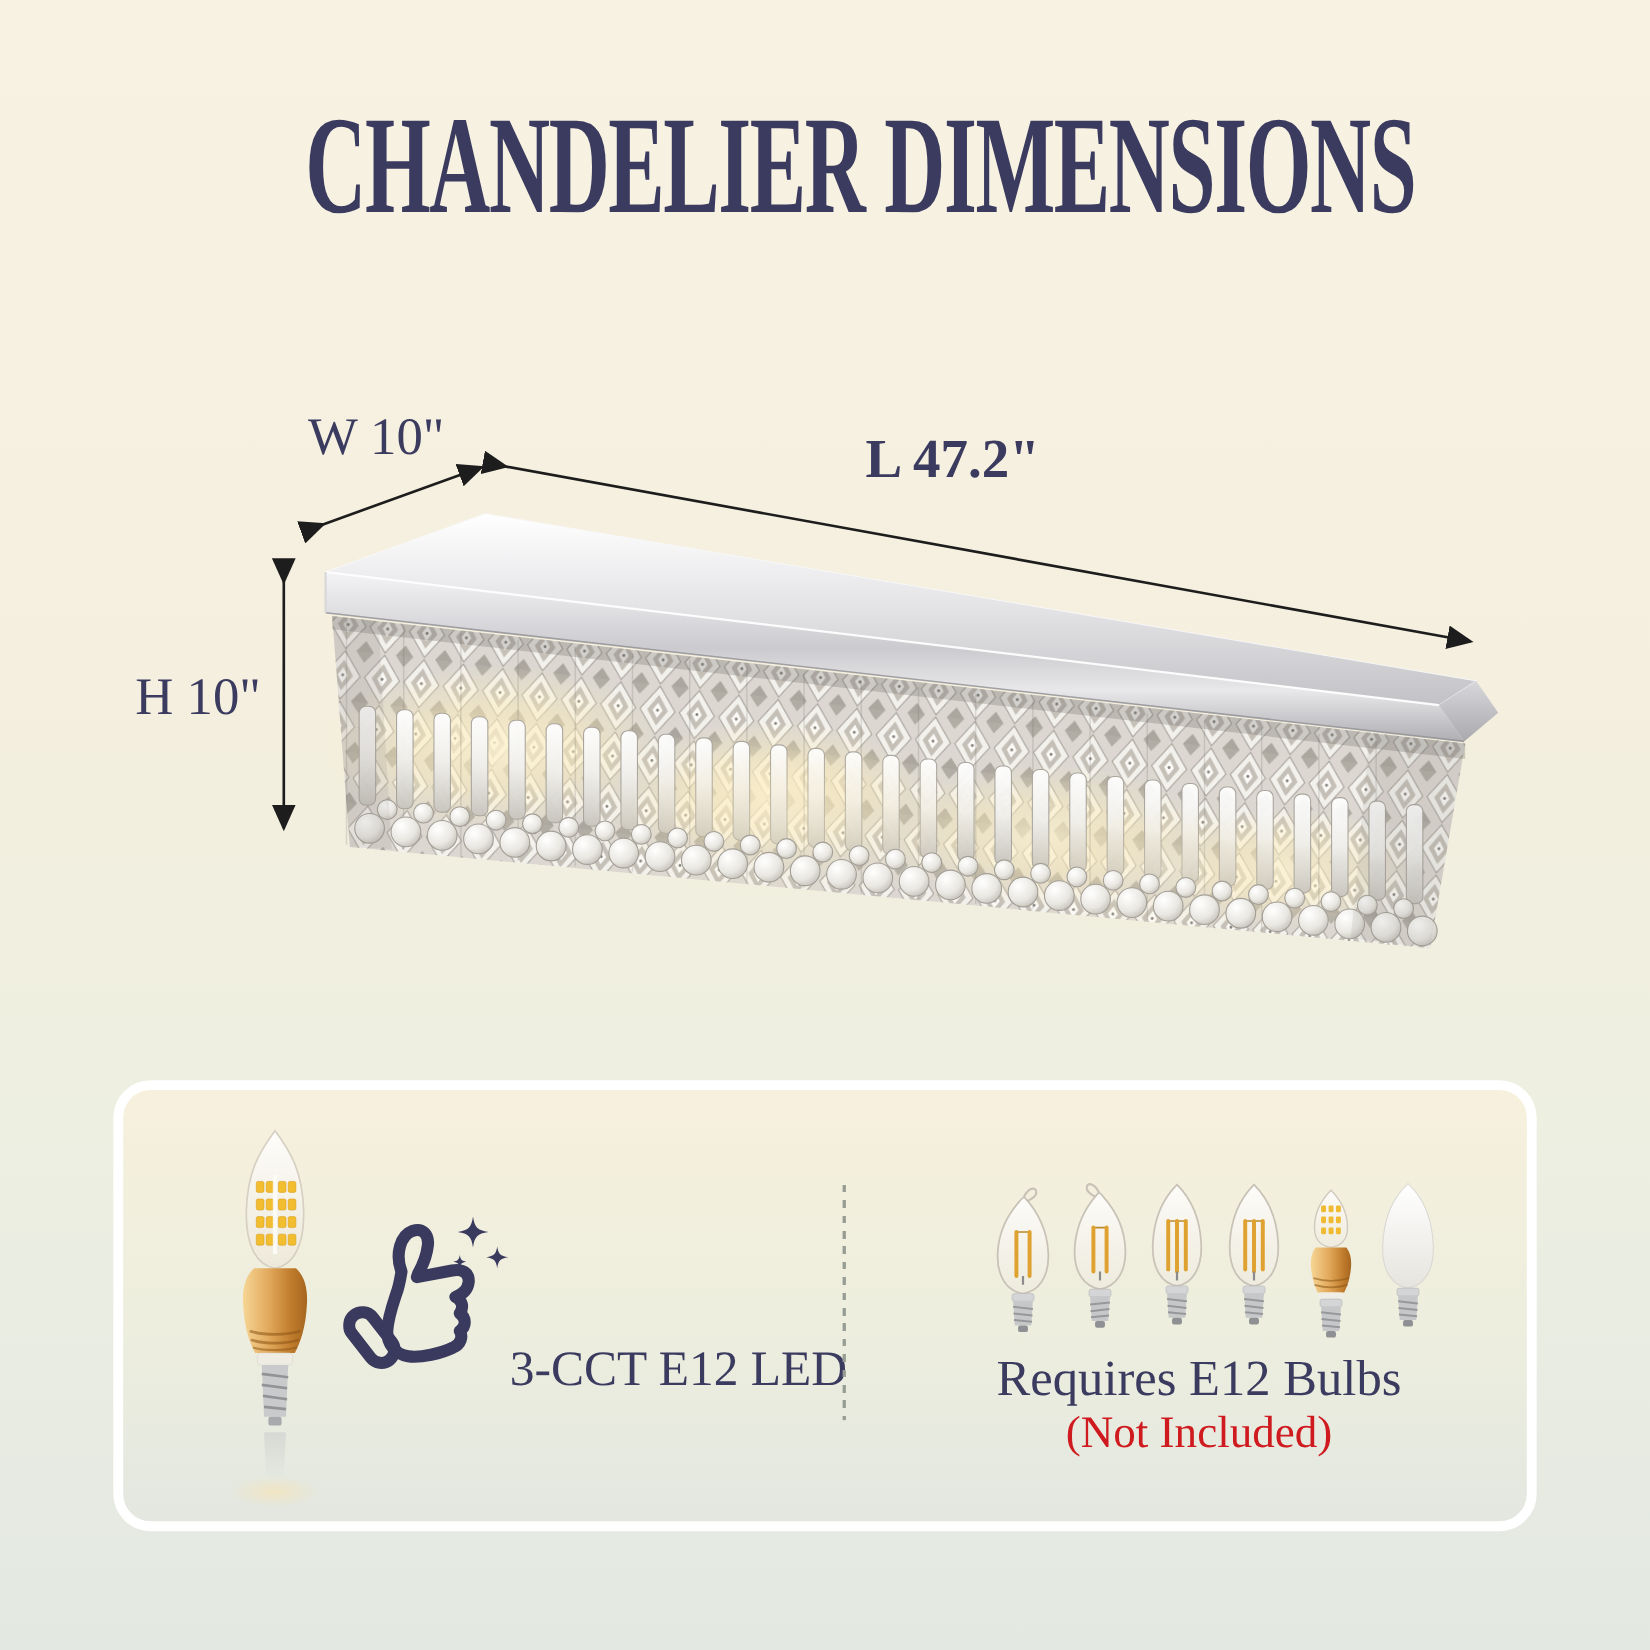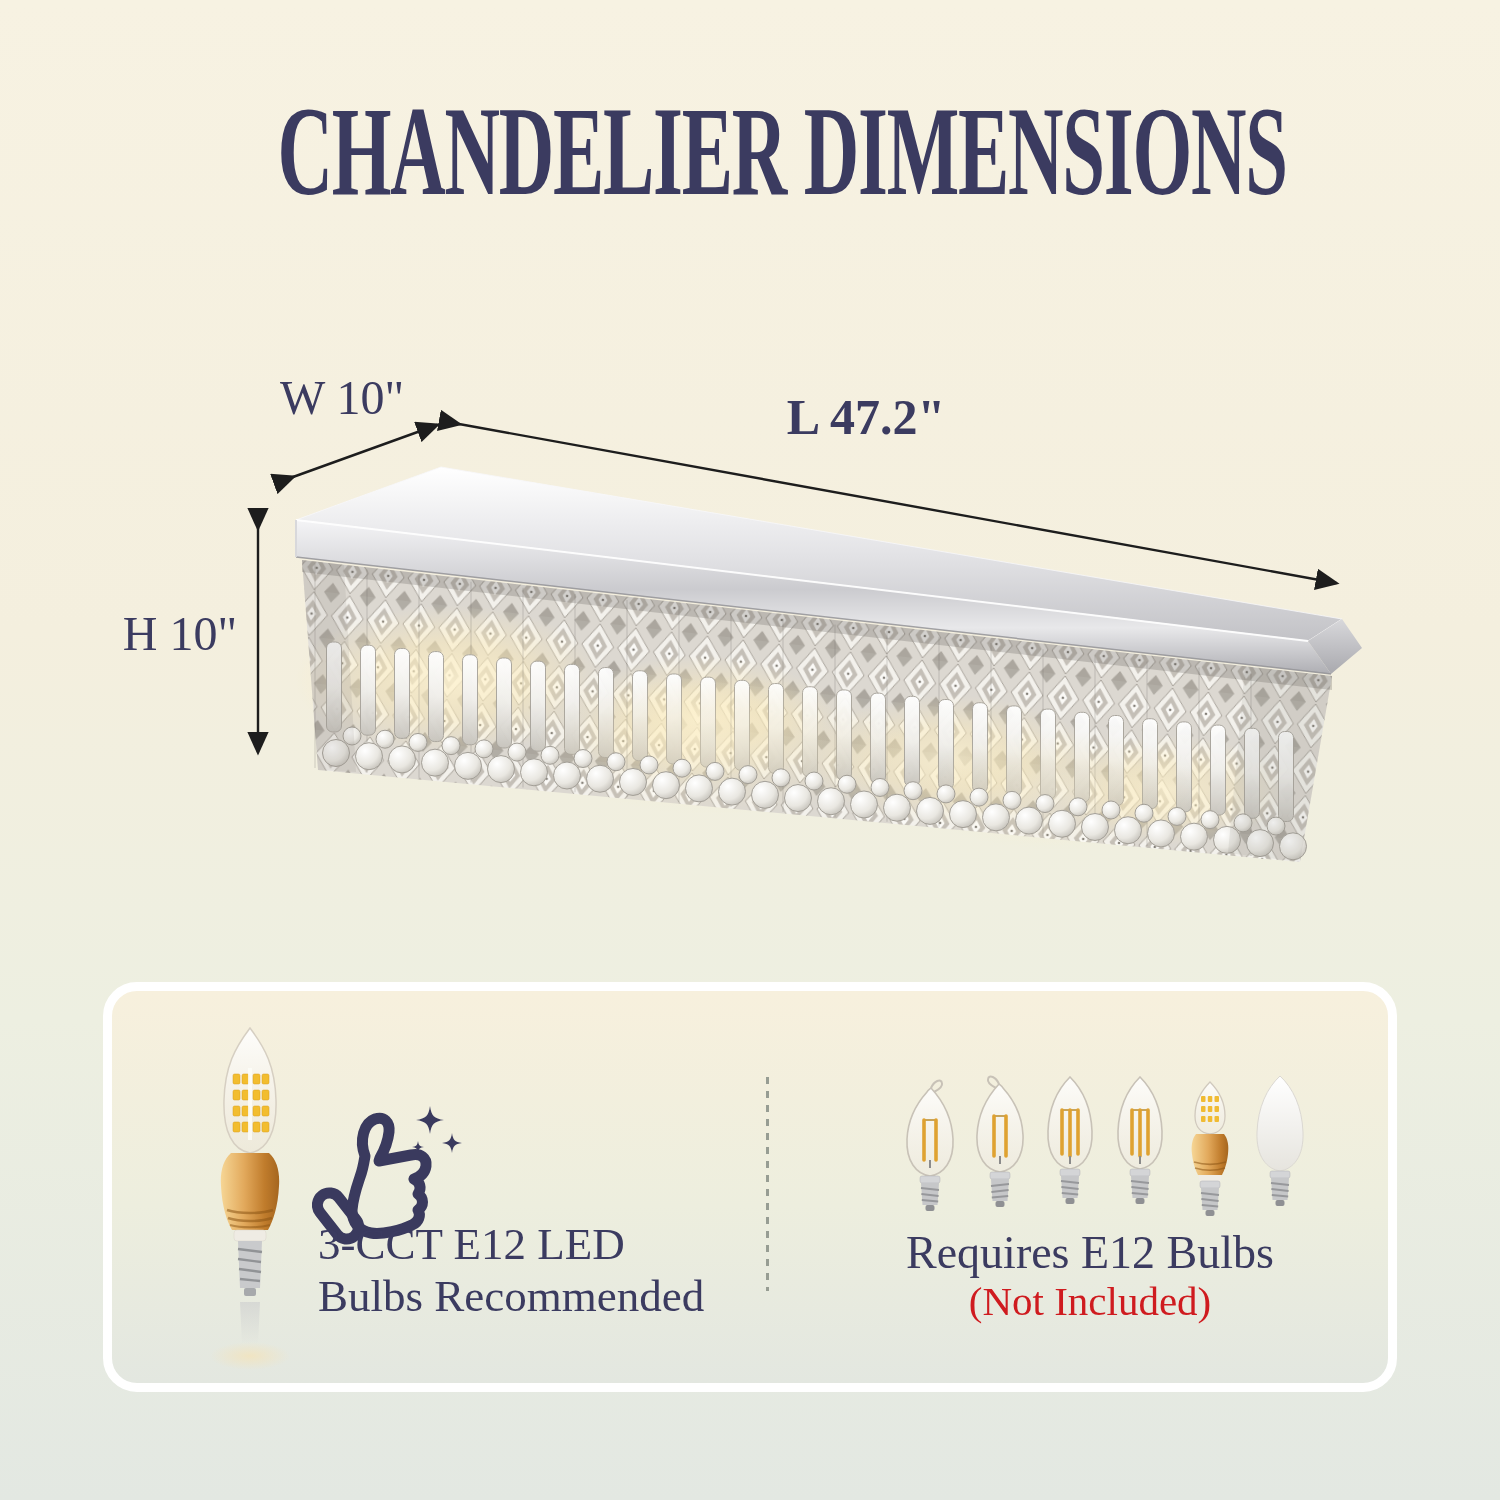--- a/index.html
+++ b/index.html
@@ -25,21 +25,21 @@
     position:absolute;left:103px;top:982px;width:1294px;height:410px;
     box-sizing:border-box;border:9px solid #ffffff;border-radius:34px;
     background:linear-gradient(180deg,#f7f0dd 0%,#edeede 55%,#e3e7e0 100%);
   }
   .divider{
     position:absolute;left:766px;top:1077px;height:214px;width:3px;
     background:repeating-linear-gradient(to bottom,#979d93 0 7px,transparent 7px 14px);
   }
   .abs{position:absolute;}
   .reco-text{
-    position:absolute;left:318px;top:1218px;width:452px;text-align:left;
+    position:absolute;left:318px;top:1218px;width:452px;text-align:right;
     font-size:45px;line-height:1.16;color:var(--navy);
   }
   .req-text{
     position:absolute;left:890px;top:1228px;width:400px;text-align:center;
     color:var(--navy);font-size:46px;line-height:1.1;
   }
   .req-text .not-included{display:block;margin-top:0;font-size:41px;color:var(--red);}
 </style>
 </head>
 <body>
@@ -304,21 +304,20 @@
       <path d="M106,47 C106.7,51.3 107.8,52.4 112,53 C107.8,53.6 106.7,54.7 106,59 C105.3,54.7 104.2,53.6 100,53 C104.2,52.4 105.3,51.3 106,47 Z"></path>
     </g>
     <g fill="none" stroke="#3a3a5e" stroke-width="11" stroke-linejoin="round" stroke-linecap="round">
       <rect x="14" y="96" width="24" height="52" rx="12" transform="rotate(-38 26 122)"></rect>
       <path d="M53,62 C47,46 52,29 63,25 C72,22 78,28 77,38 C76,47 72,57 68,64 L67,67 L99,61 C109,59 115,64 114,72 C113,79 108,83 102,85 C108,88 110,94 106,100 C112,104 112,112 106,116 C109,121 107,128 100,131 C90,136 70,141 59,139 C47,137 40,128 40,116 C41,103 45,92 48,83 C51,75 52,68 53,62 Z"></path>
     </g>
   </svg>
 
   <div class="reco-text">
     <div>3-CCT E12 LED</div>
-    <div>Bulbs Recommended</div>
   </div>
 
   <div class="divider"></div>
 
   <svg class="abs" style="left:893px;top:1068px;" width="430" height="150" viewBox="0 0 430 150">
     <defs>
       <linearGradient id="glassG" x1="0" y1="0" x2="0" y2="1">
         <stop offset="0" stop-color="#ffffff" stop-opacity=".85"></stop>
           <stop offset="1" stop-color="#eee9df" stop-opacity=".55"></stop>
       </linearGradient>

